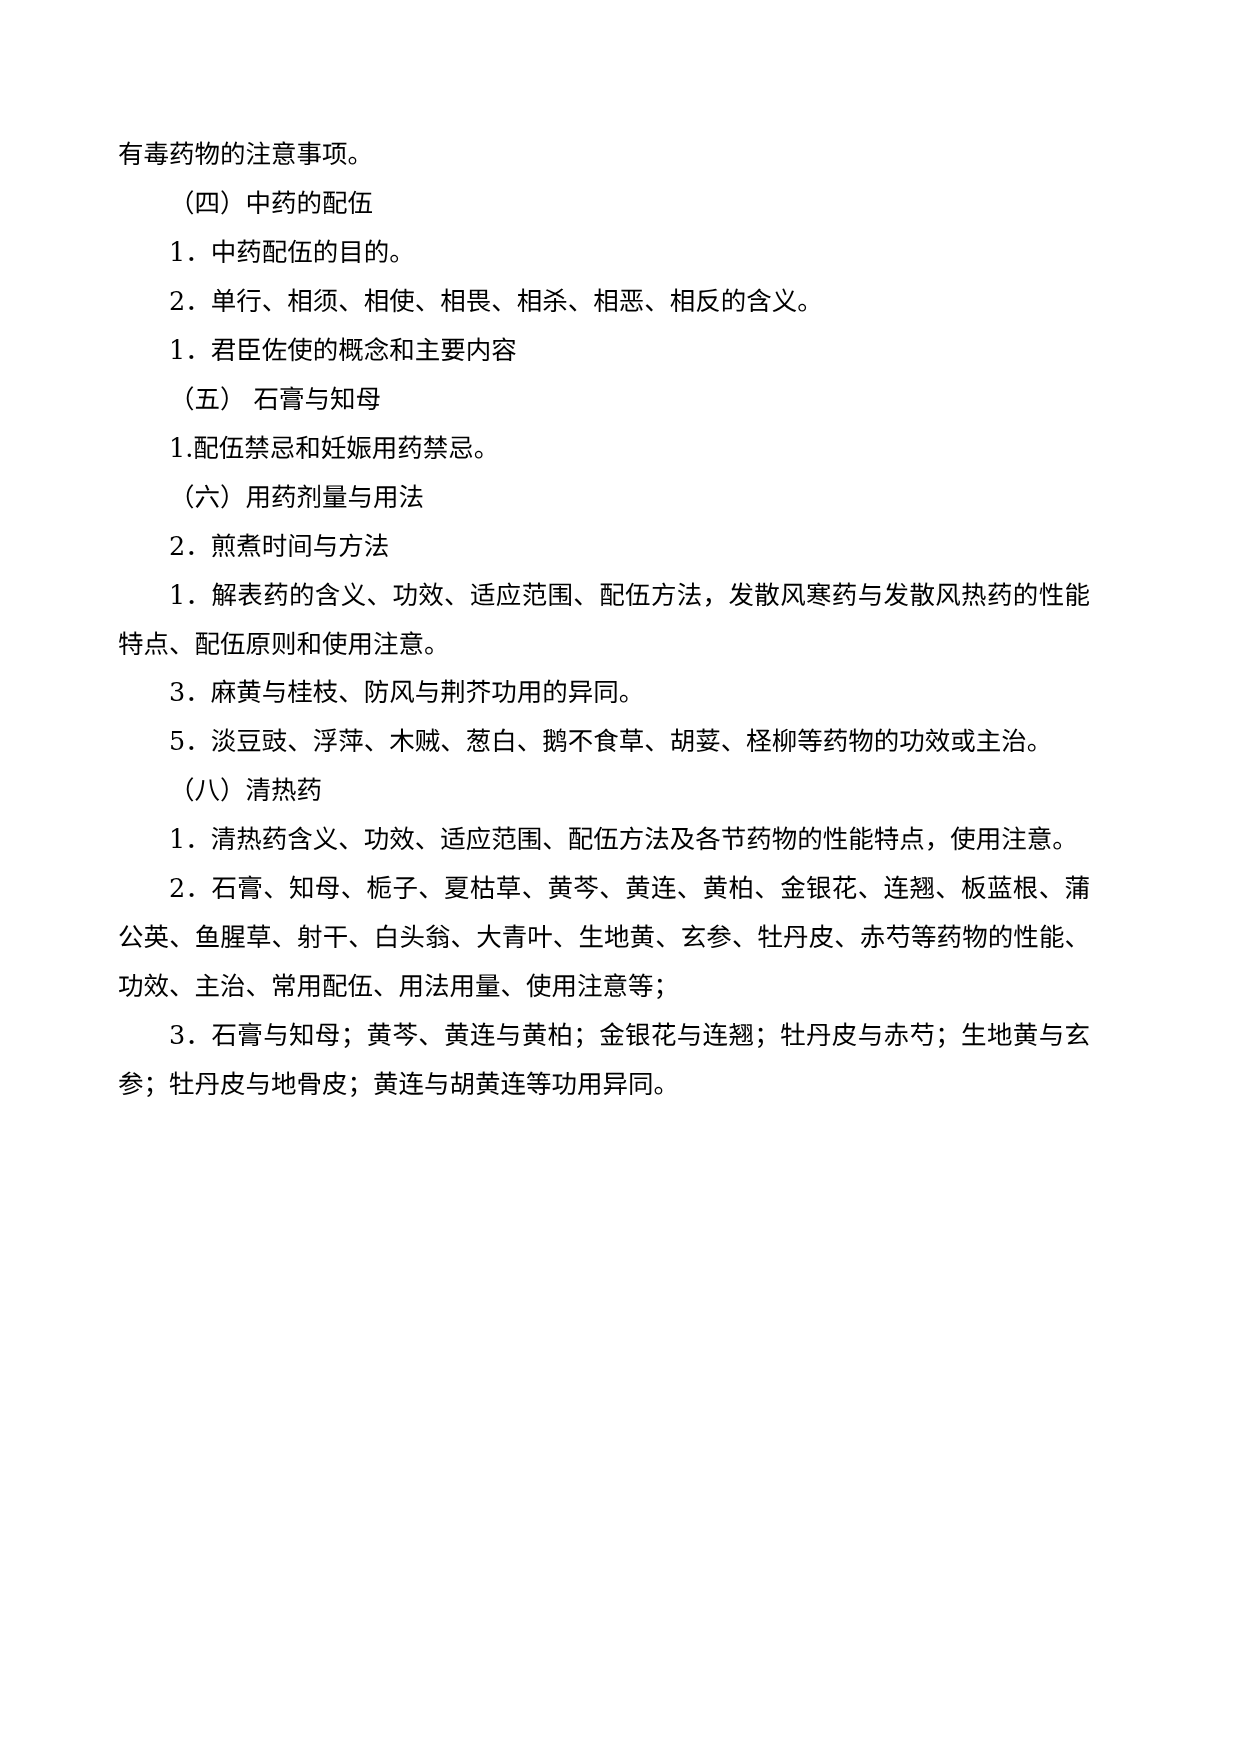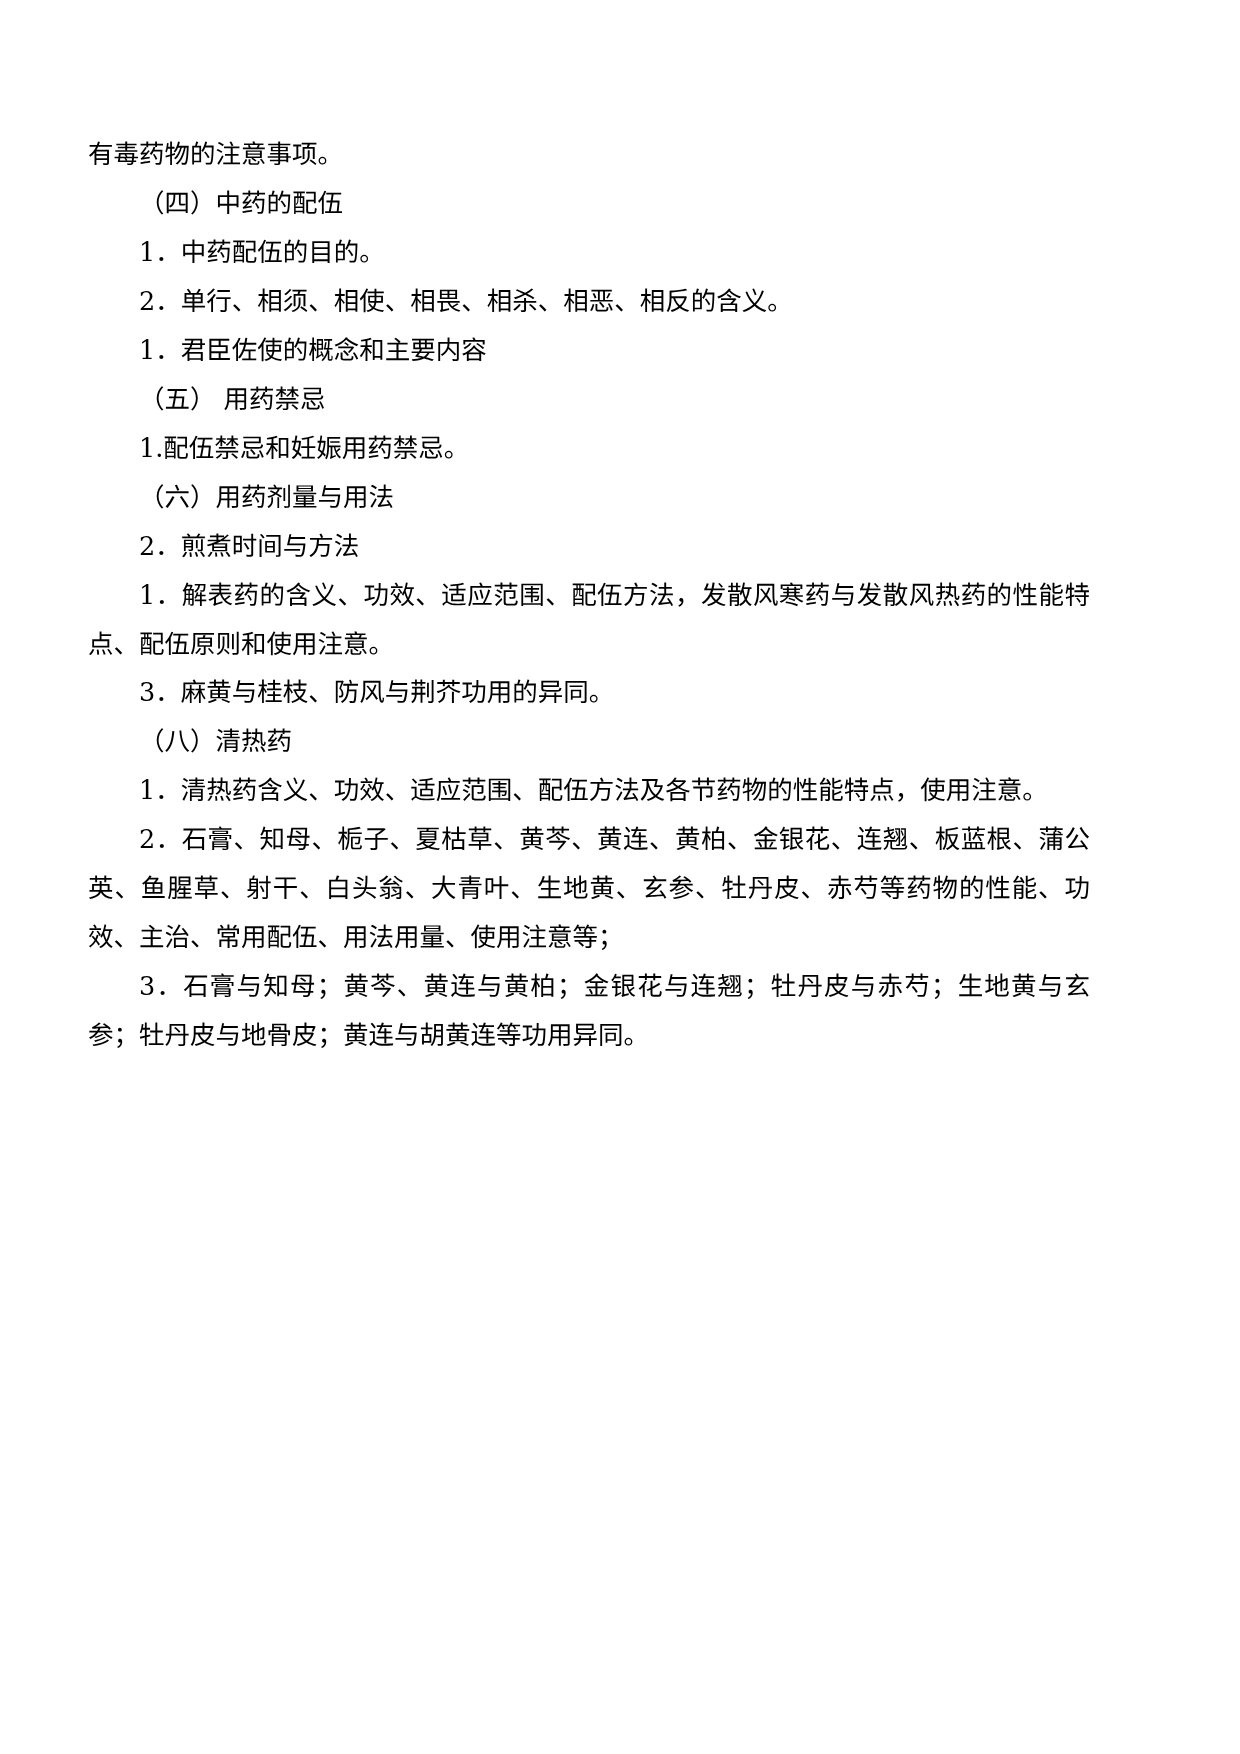--- a/index.html
+++ b/index.html
@@ -6,21 +6,21 @@
     margin: 0;
     padding: 0;
     background: #ffffff;
   }
   .page {
     width: 1240px;
     height: 1754px;
     background: #ffffff;
     position: relative;
     box-sizing: border-box;
-    padding: 130px 150px 0 88px;
+    padding: 130px 150px 0 118px;
     font-family: "DejaVu Serif", "Liberation Serif", serif;
     color: #000000;
   }
   .doc-body {
     font-size: 25.5px;
     line-height: 1.92;
     text-align: justify;
     text-justify: inter-ideograph;
   }
   .para {
@@ -39,25 +39,26 @@
 <body>
 
 <div class="page">
   <div class="doc-body">
 
     <p class="para noindent">有毒药物的注意事项。</p>
     <p class="para indent">（四）中药的配伍</p>
     <p class="para indent">1．中药配伍的目的。</p>
     <p class="para indent">2．单行、相须、相使、相畏、相杀、相恶、相反的含义。</p>
     <p class="para indent">1．君臣佐使的概念和主要内容</p>
-    <p class="para indent">（五） 用药禁忌</p>
+    <p class="para indent">（五） 石膏与知母</p>
     <p class="para indent">1.配伍禁忌和妊娠用药禁忌。</p>
     <p class="para indent">（六）用药剂量与用法</p>
     <p class="para indent">2．煎煮时间与方法</p>
     <p class="para indent">1．解表药的含义、功效、适应范围、配伍方法，发散风寒药与发散风热药的性能特点、配伍原则和使用注意。</p>
     <p class="para indent">3．麻黄与桂枝、防风与荆芥功用的异同。</p>
+    <p class="para indent">5．淡豆豉、浮萍、木贼、葱白、鹅不食草、胡荽、柽柳等药物的功效或主治。</p>
     <p class="para indent">（八）清热药</p>
     <p class="para indent">1．清热药含义、功效、适应范围、配伍方法及各节药物的性能特点，使用注意。</p>
     <p class="para indent">2．石膏、知母、栀子、夏枯草、黄芩、黄连、黄柏、金银花、连翘、板蓝根、蒲公英、鱼腥草、射干、白头翁、大青叶、生地黄、玄参、牡丹皮、赤芍等药物的性能、功效、主治、常用配伍、用法用量、使用注意等；</p>
     <p class="para indent">3．石膏与知母；黄芩、黄连与黄柏；金银花与连翘；牡丹皮与赤芍；生地黄与玄参；牡丹皮与地骨皮；黄连与胡黄连等功用异同。</p>
 
   </div>
 </div>
 
 </body></html>

